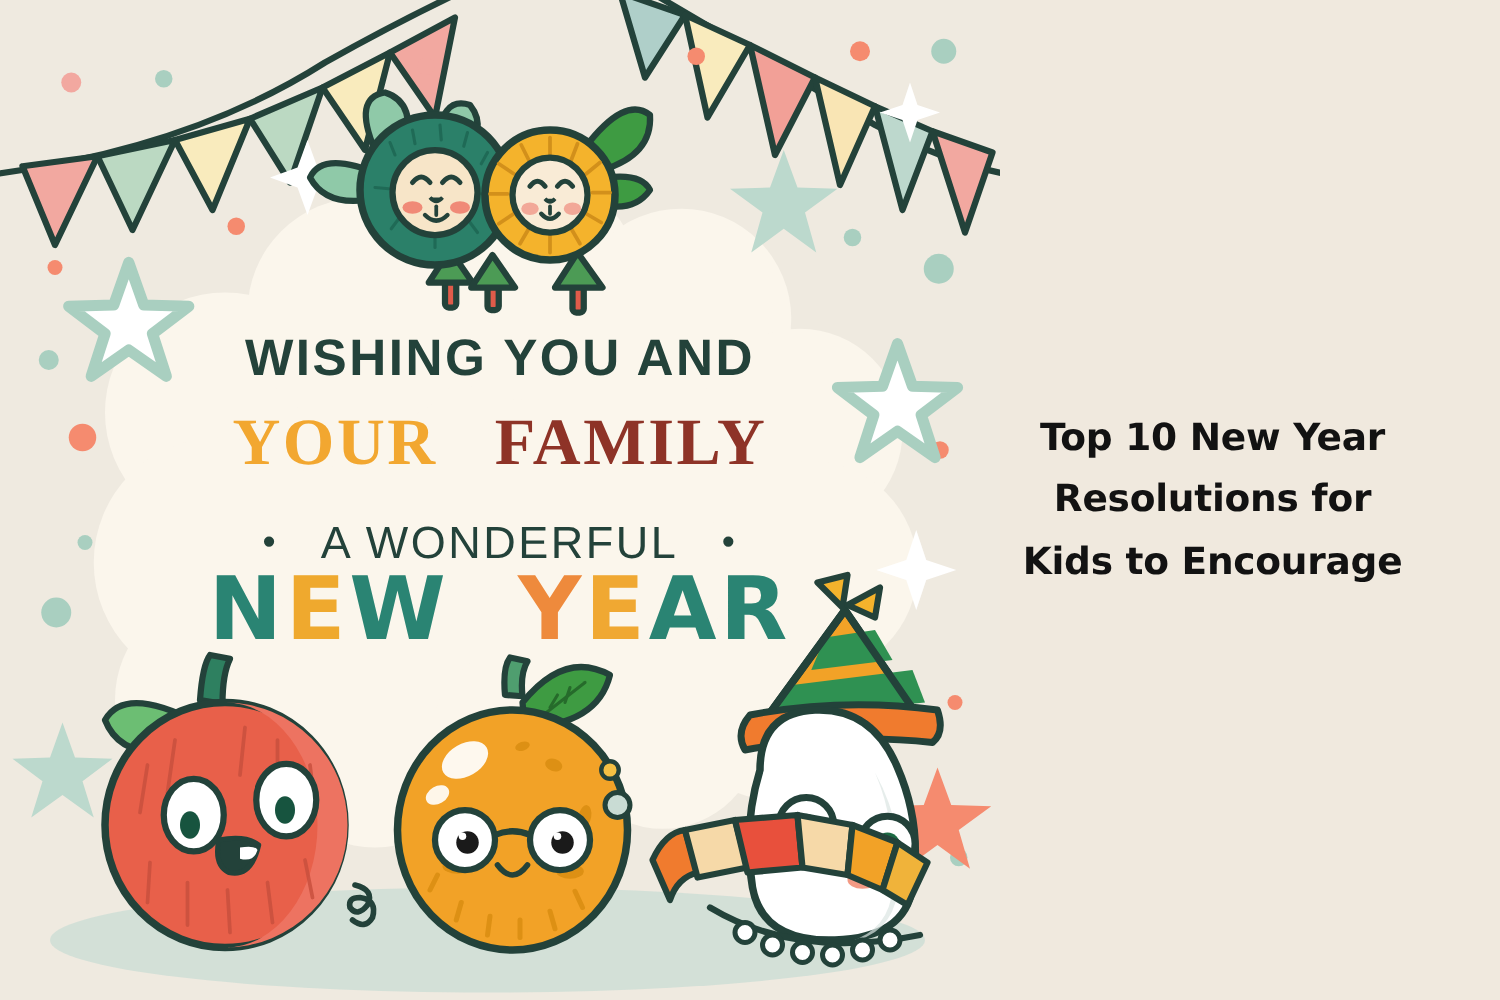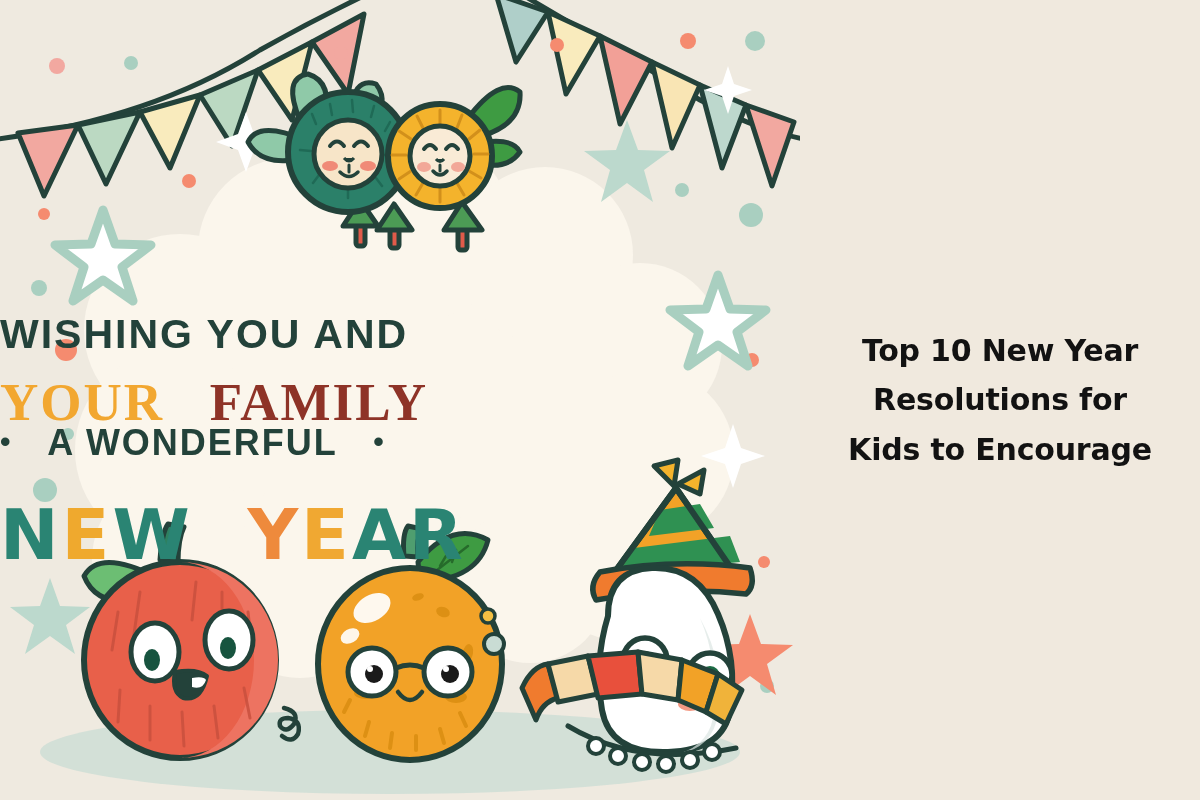--- a/index.html
+++ b/index.html
@@ -14,54 +14,53 @@
   
   #illustration{
     position:absolute;left:0;top:0;width:800px;height:800px;
     background:#EFEAE0;
     overflow:hidden;
   }
   #illus-svg{position:absolute;left:0;top:0;width:800px;height:800px;display:block;}
 
   
   .card-text{
-    position:absolute;left:0;width:800px;
+    position:absolute;left:0;width:800px;text-align:center;
     font-family:"DejaVu Sans", sans-serif;
     font-weight:bold;
     letter-spacing:1px;
     line-height:1;
     white-space:nowrap;
-    margin-top:48px;
   }
   #line-wishing{
     top:266px;font-size:41px;color:#23423A;letter-spacing:2px;
     font-family:"Liberation Sans", sans-serif;font-weight:bold;
   }
   #line-family{
     top:328px;font-size:53px;letter-spacing:2px;
     font-family:Liberation Serif, serif;font-weight:bold;
   }
   #line-family .w-your{color:#F2A730;}
   #line-family .w-family{color:#8E3327;}
   #line-wonderful{
-    top:377px;font-size:36px;color:#23423A;letter-spacing:2px;
-    font-family:"Liberation Sans", sans-serif;font-weight:bold;
+    top:416px;font-size:36px;color:#23423A;letter-spacing:2px;
+    font-family:"Liberation Sans", sans-serif;font-weight:normal;
   }
   #line-wonderful .dot{color:#23423A;font-size:30px;vertical-align:3px;}
   #line-newyear{
     top:452px;font-size:70px;letter-spacing:3px;
     font-family:"DejaVu Sans", sans-serif;font-weight:bold;
   }
   #line-newyear span{display:inline-block;}
 
   
   #right-panel{
     position:absolute;left:800px;top:0;width:400px;height:800px;
     background:#F0E9DE;
-    display:flex;align-items:center;justify-content:center;
+    display:flex;align-items:center;justify-content:flex-start;
   }
   #article-title{
     width:340px;
     text-align:center;
     font-family:"DejaVu Sans", sans-serif;
     font-weight:bold;
     font-size:30px;
     line-height:1.65;
     color:#121212;
     letter-spacing:-0.2px;

